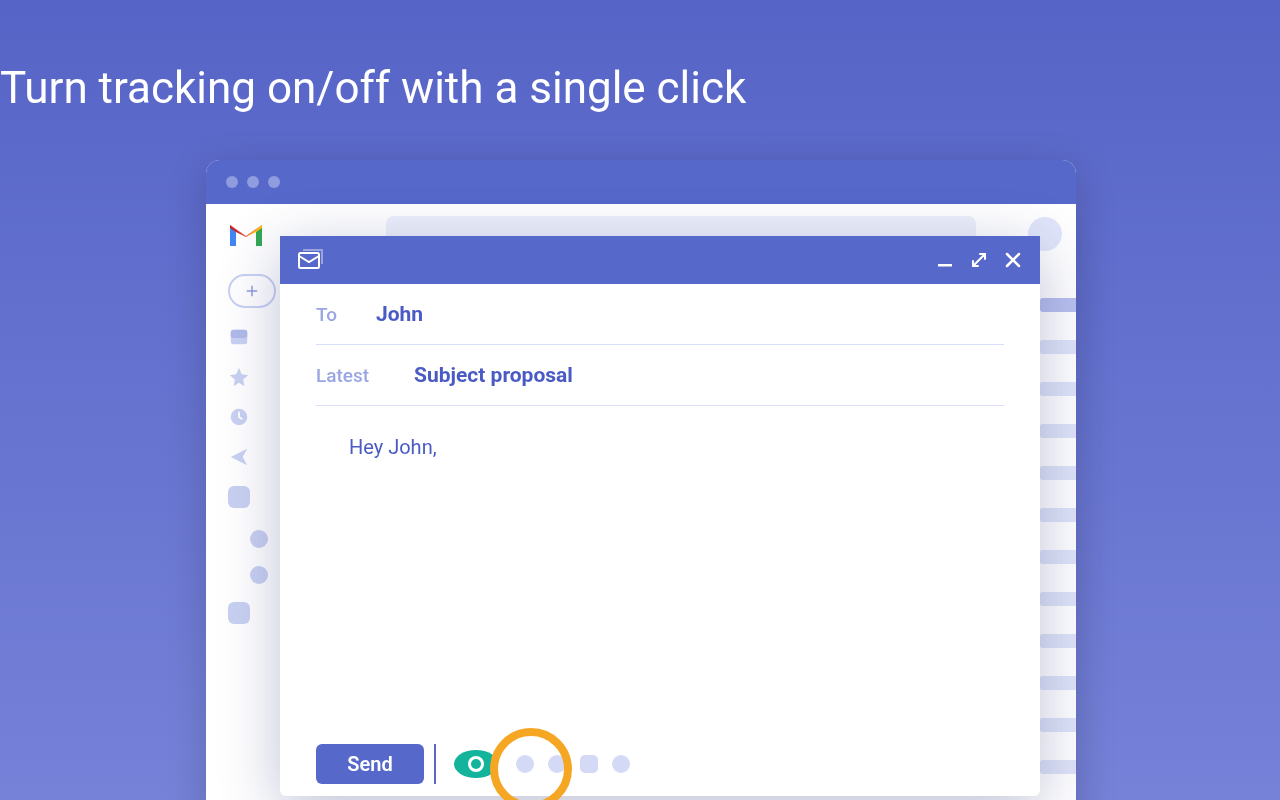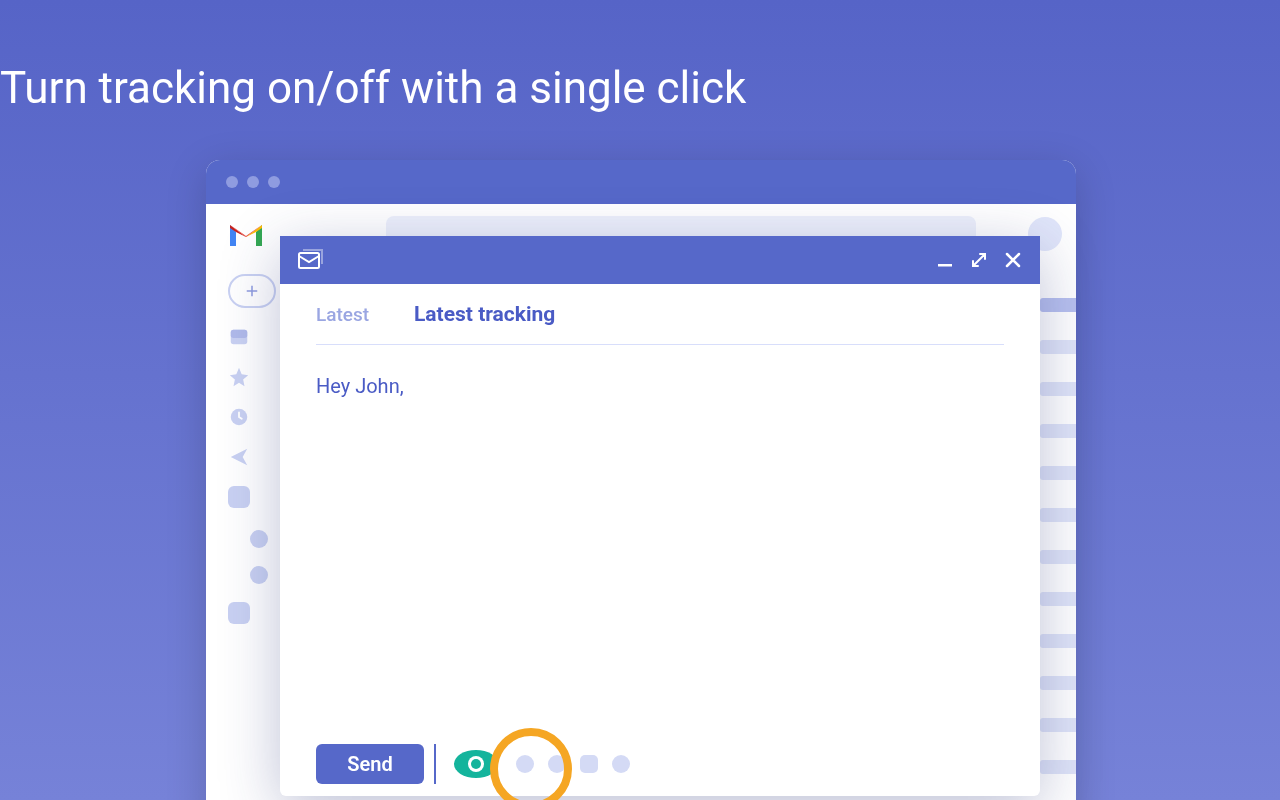--- a/index.html
+++ b/index.html
@@ -157,20 +157,21 @@
   .field-value {
     color: #4a5bc5;
     font-size: 21px;
     font-weight: 700;
   }
   .message-area {
     padding: 26px 0 0 0;
     color: #4a5bc5;
     font-size: 20px;
     line-height: 1.5;
+    margin-left: 33px;
   }
   .message-area p { margin-bottom: 22px; }
 
   .compose-footer {
     position: absolute;
     left: 36px;
     bottom: 12px;
     display: flex;
     align-items: center;
     gap: 14px;
@@ -334,22 +335,26 @@
         <div class="hdr-icon">
           <svg viewBox="0 0 18 18">
               <path d="M3 3l12 12M15 3L3 15" stroke="#fff" stroke-width="2.5" stroke-linecap="round"></path>
             </svg>
         </div>
       </div>
     </div>
 
     <div class="compose-body">
       <div class="field-row">
+        <span class="field-label">To</span>
+        <span class="field-value">John</span>
+      </div>
+      <div class="field-row">
         <span class="field-label subj">Latest</span>
-        <span class="field-value">Latest tracking</span>
+        <span class="field-value">Subject proposal</span>
       </div>
       <div class="message-area">
         <p>Hey John,</p>
       </div>
     </div>
 
     <div class="compose-footer">
       <div class="send-btn">
         <span>Send</span>
       </div>

